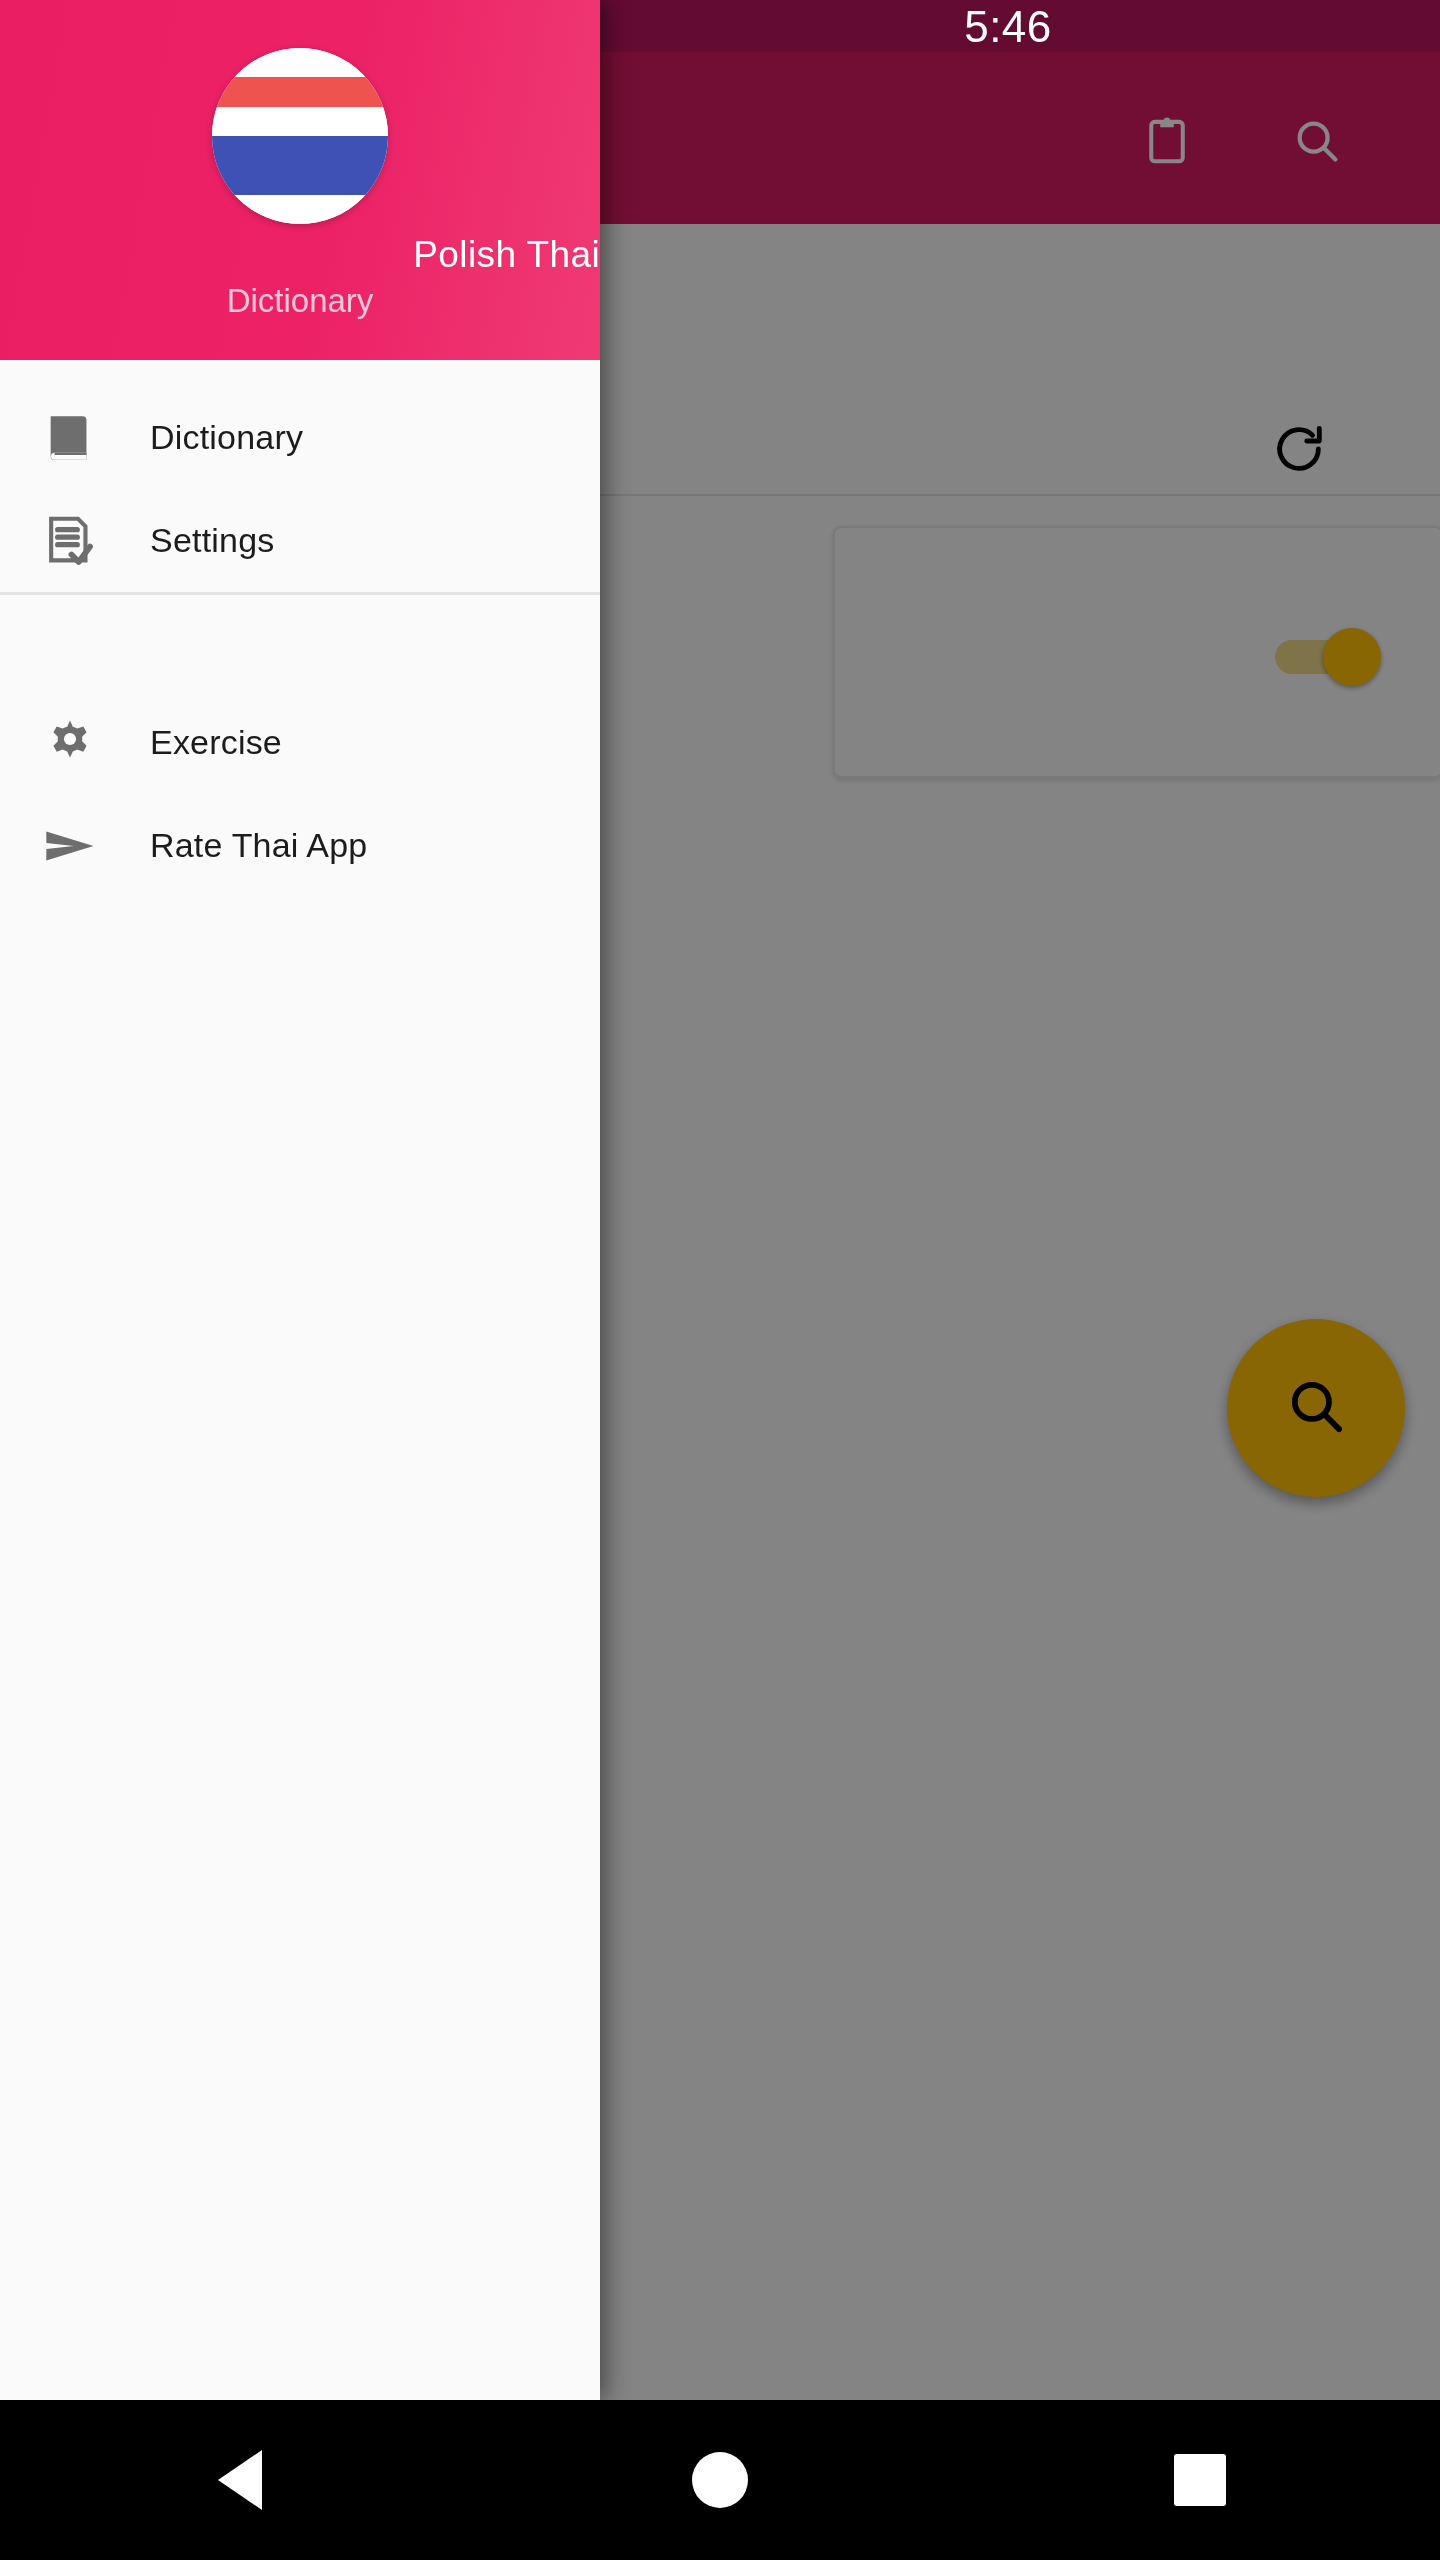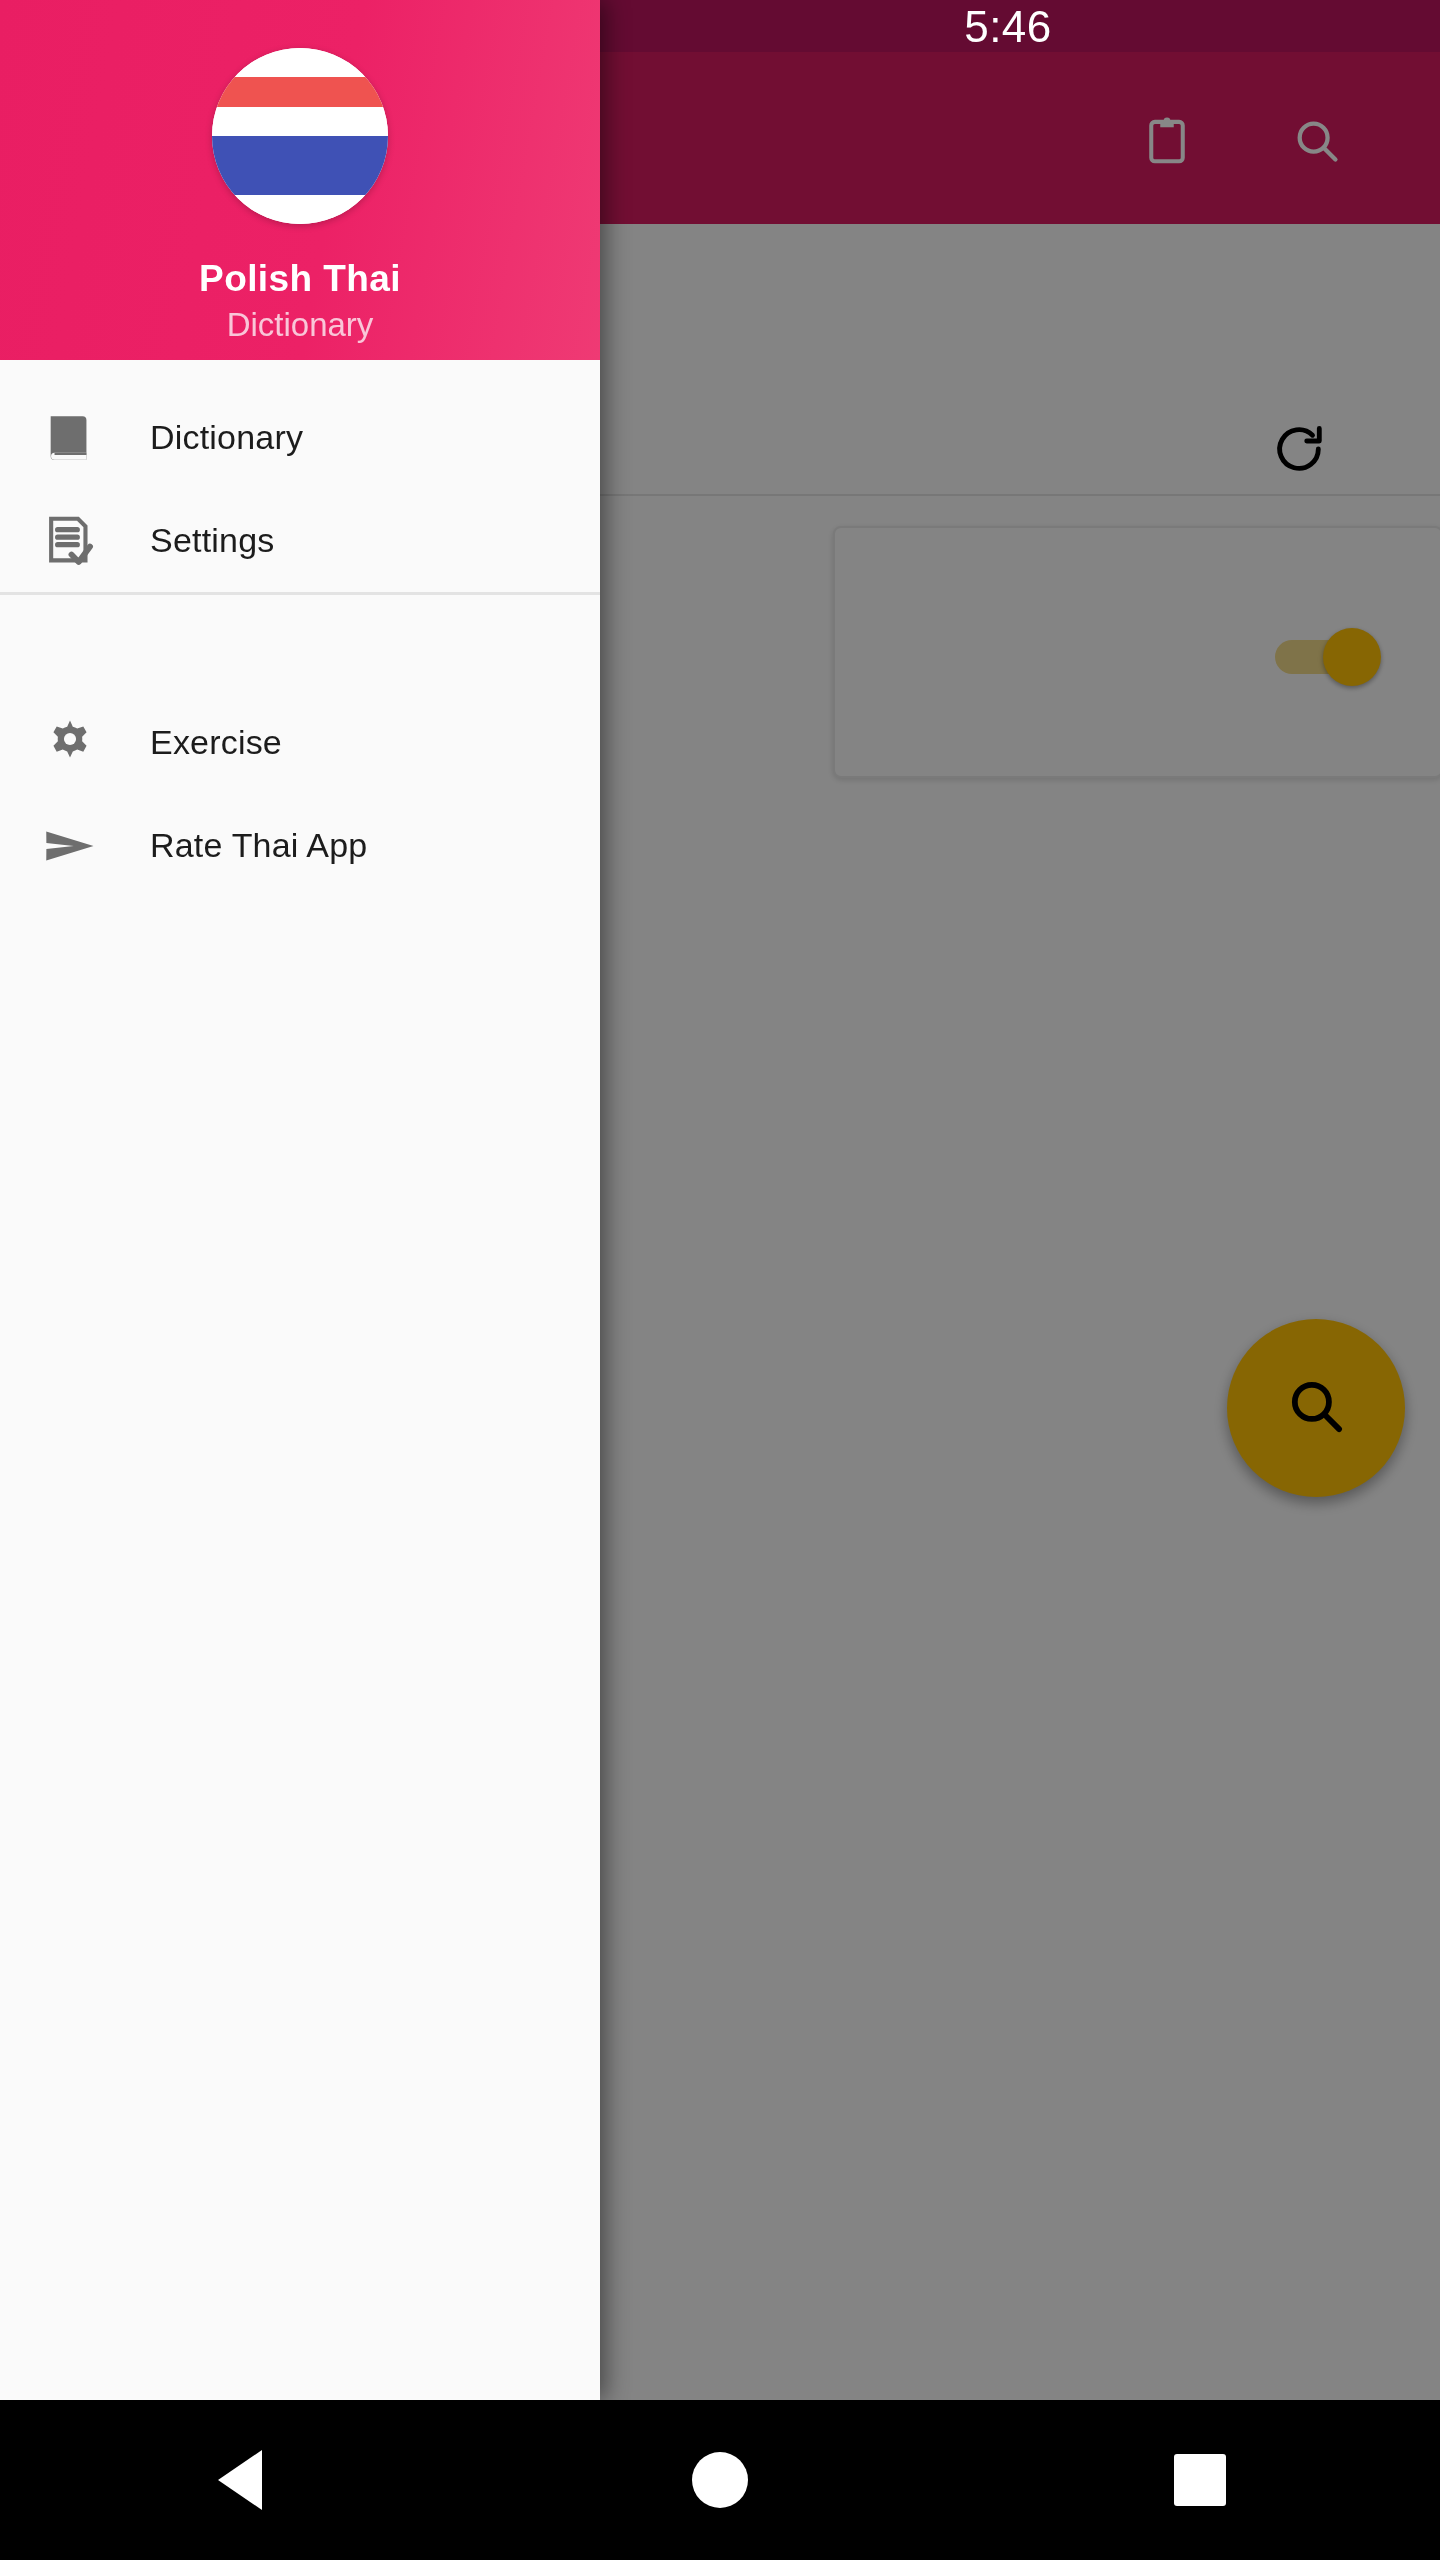--- a/index.html
+++ b/index.html
@@ -89,22 +89,22 @@
     width:176px; height:176px; margin:0 auto; border-radius:50%;
     overflow:hidden; background:#fff;
     box-shadow:0 2px 7px rgba(0,0,0,.22);
   }
   .flag-band { width:100%; }
   .fb-w  { height:16.6667%; background:#ffffff; }
   .fb-r  { height:16.6667%; background:#ef5350; }
   .fb-b  { height:33.3334%; background:#3f51b5; }
 
   #drawer-title {
-    margin-top:34px; text-align:center; color:#fff;
-    font-size:37px; letter-spacing:.4px;font-weight:bold;
+    margin-top:10px; text-align:right; color:#fff;
+    font-size:37px; letter-spacing:.4px;
   }
   #drawer-subtitle {
     margin-top:6px; text-align:center; color:#f9c6d8;
     font-size:33px;
   }
 
   .menu-group { padding-top:26px; }
   #group-secondary { padding-top:96px; }
   .divider { height:3px; background:#e3e3e3; width:600px; }
 

